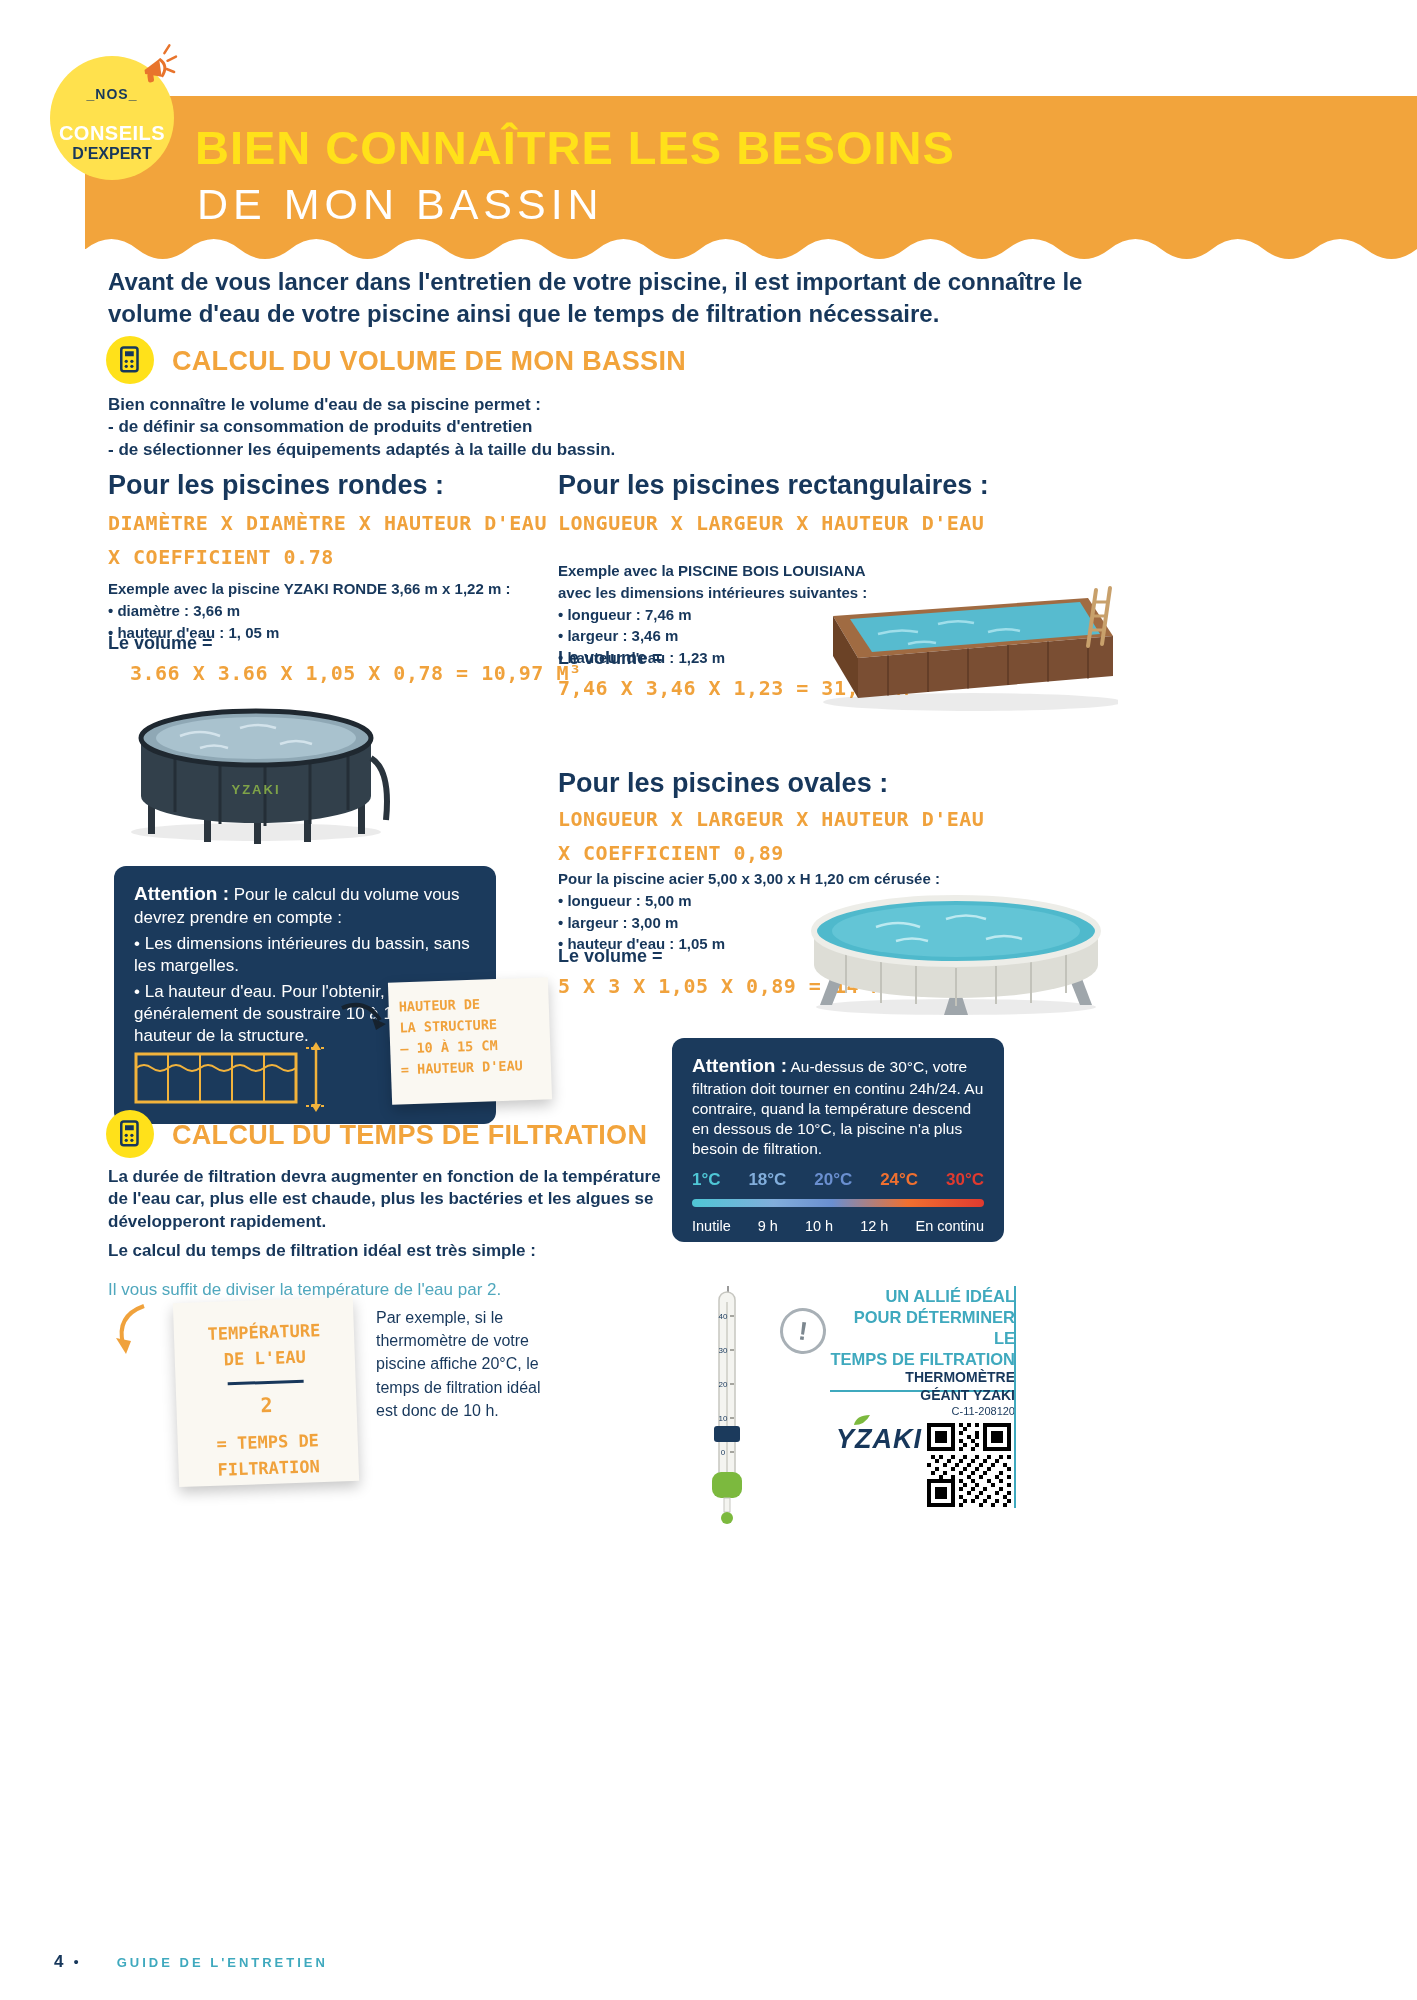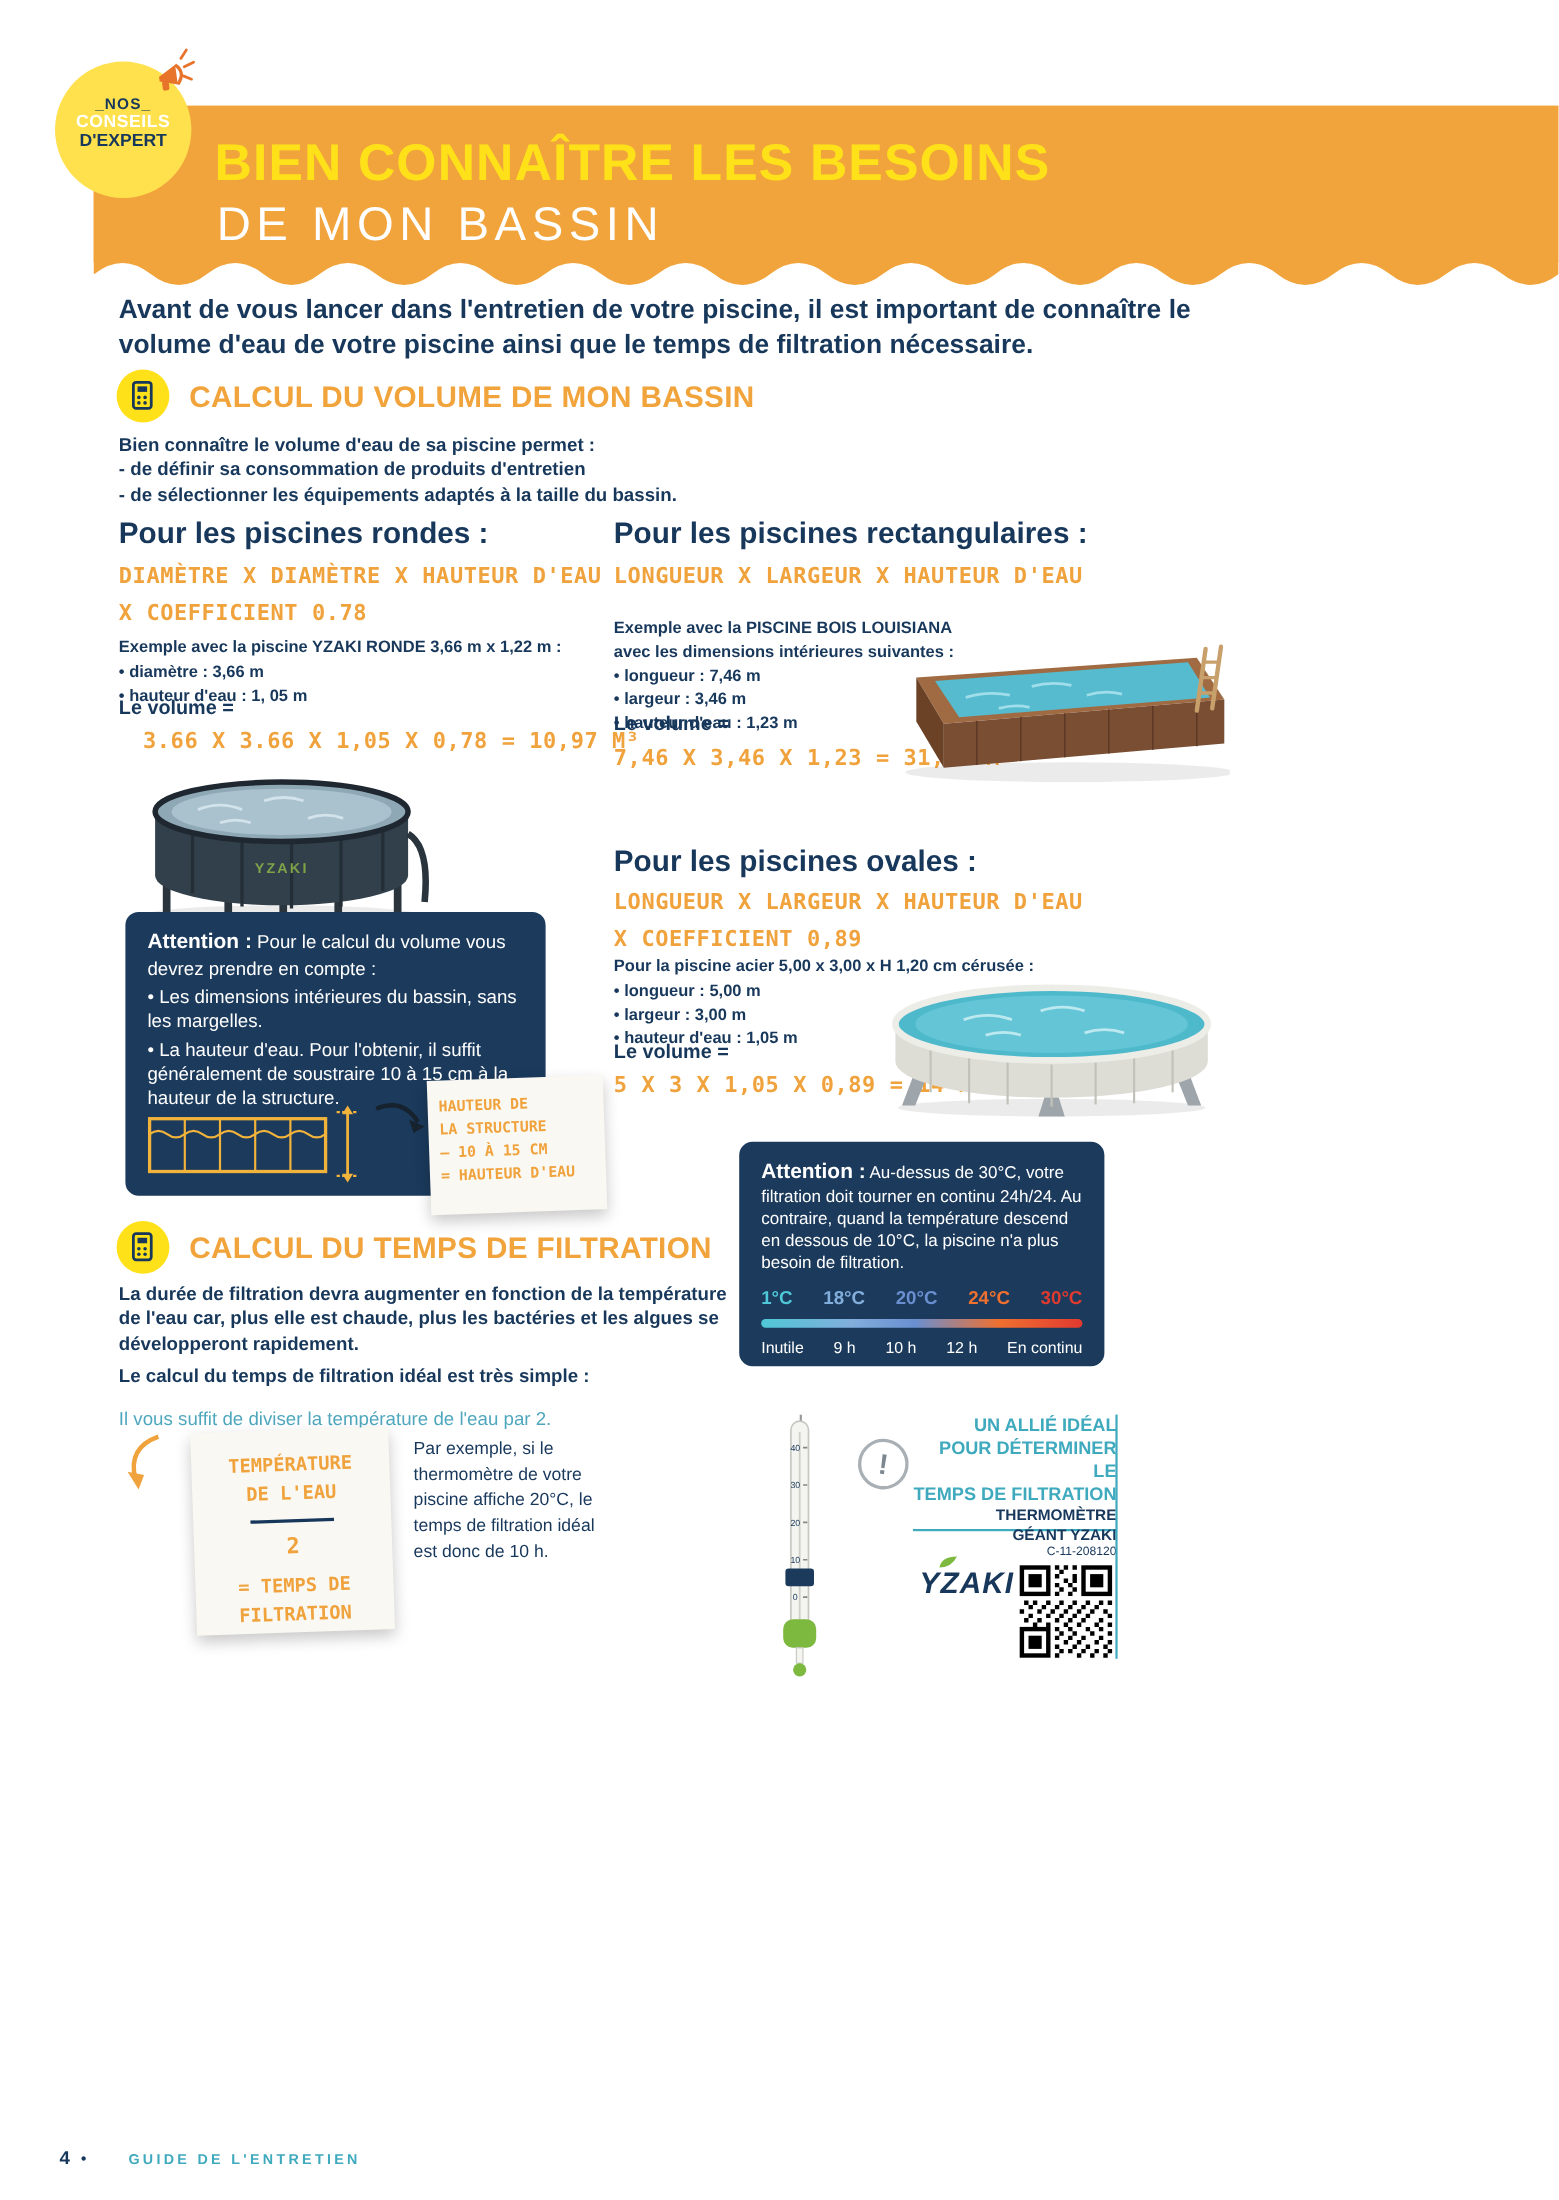--- a/index.html
+++ b/index.html
@@ -5,21 +5,21 @@
   * { margin:0; padding:0; box-sizing:border-box; }
   html,body { background:#ffffff; }
   body { width:1417px; height:2000px; position:relative; overflow:hidden;
          font-family:"Liberation Sans", sans-serif; color:#17375B; }
   .abs { position:absolute; }
 
   
   .badge { left:50px; top:56px; width:124px; height:124px; border-radius:50%;
            background:#FFE14D; text-align:center; padding-top:30px; z-index:5; }
   .badge-top { font-size:14px; font-weight:700; color:#17375B; letter-spacing:1px; }
-  .badge-mid { font-size:16px; font-weight:800; color:#ffffff; letter-spacing:.5px; }
+  .badge-mid { font-size:20px; font-weight:800; color:#ffffff; letter-spacing:.5px;margin-top:20px; }
   .badge-bot { font-size:16px; font-weight:800; color:#17375B; }
   .megaphone { position:absolute; top:-14px; right:-8px; width:46px; height:46px; transform:rotate(-8deg); }
 
   
   .banner { left:85px; top:96px; width:1332px; height:142px; background:#F2A43C; }
   .banner-wave { left:85px; top:237px; width:1332px; height:36px; }
   .title1 { position:absolute; left:110px; top:24px; font-size:47px; font-weight:800;
             color:#FFE11A; letter-spacing:1px; }
   .title2 { position:absolute; left:112px; top:84px; font-size:43px; font-weight:400;
             color:#ffffff; letter-spacing:5px; }
@@ -34,21 +34,21 @@
   .h2 { font-size:27px; font-weight:800; color:#17375B; }
   .formula { font-family:"DejaVu Sans Mono", monospace; font-weight:700; color:#F0A23C;
              font-size:20px; letter-spacing:.5px; line-height:34px; }
   .example { font-size:15px; font-weight:700; line-height:1.45; color:#17375B; }
   .vol-label { font-size:18px; font-weight:800; color:#17375B; }
   .bodytext { font-size:17px; font-weight:700; line-height:1.32; color:#17375B; }
 
   
   .attn-box { background:#1B3A5C; color:#ffffff; border-radius:12px; padding:16px 20px; }
   .attn-lead { font-weight:800; font-size:19px; }
-  .attn1 { left:114px; top:829px; width:382px; height:258px; font-size:17px; line-height:1.3; }
+  .attn1 { left:114px; top:866px; width:382px; height:258px; font-size:17px; line-height:1.3; }
   .attn2 { left:672px; top:1038px; width:332px; height:204px; font-size:15.5px; line-height:1.3; }
 
   .note-paper { background:#FAF8F2; box-shadow:0 6px 14px rgba(0,0,0,.22); }
   .note-mono { font-family:"DejaVu Sans Mono", monospace; font-weight:700; color:#F0A23C; }
   .note1 { left:390px; top:980px; width:160px; height:122px; transform:rotate(-2deg);
            padding:14px 10px; font-size:13.5px; line-height:1.55; z-index:6; }
   .note2 { left:176px; top:1300px; width:180px; height:184px; transform:rotate(-2deg);
            padding:20px 10px; text-align:center; font-size:17px; line-height:1.5; }
   .frac-bar { width:76px; border-top:3px solid #17375B; margin:10px auto 6px auto; }
 

